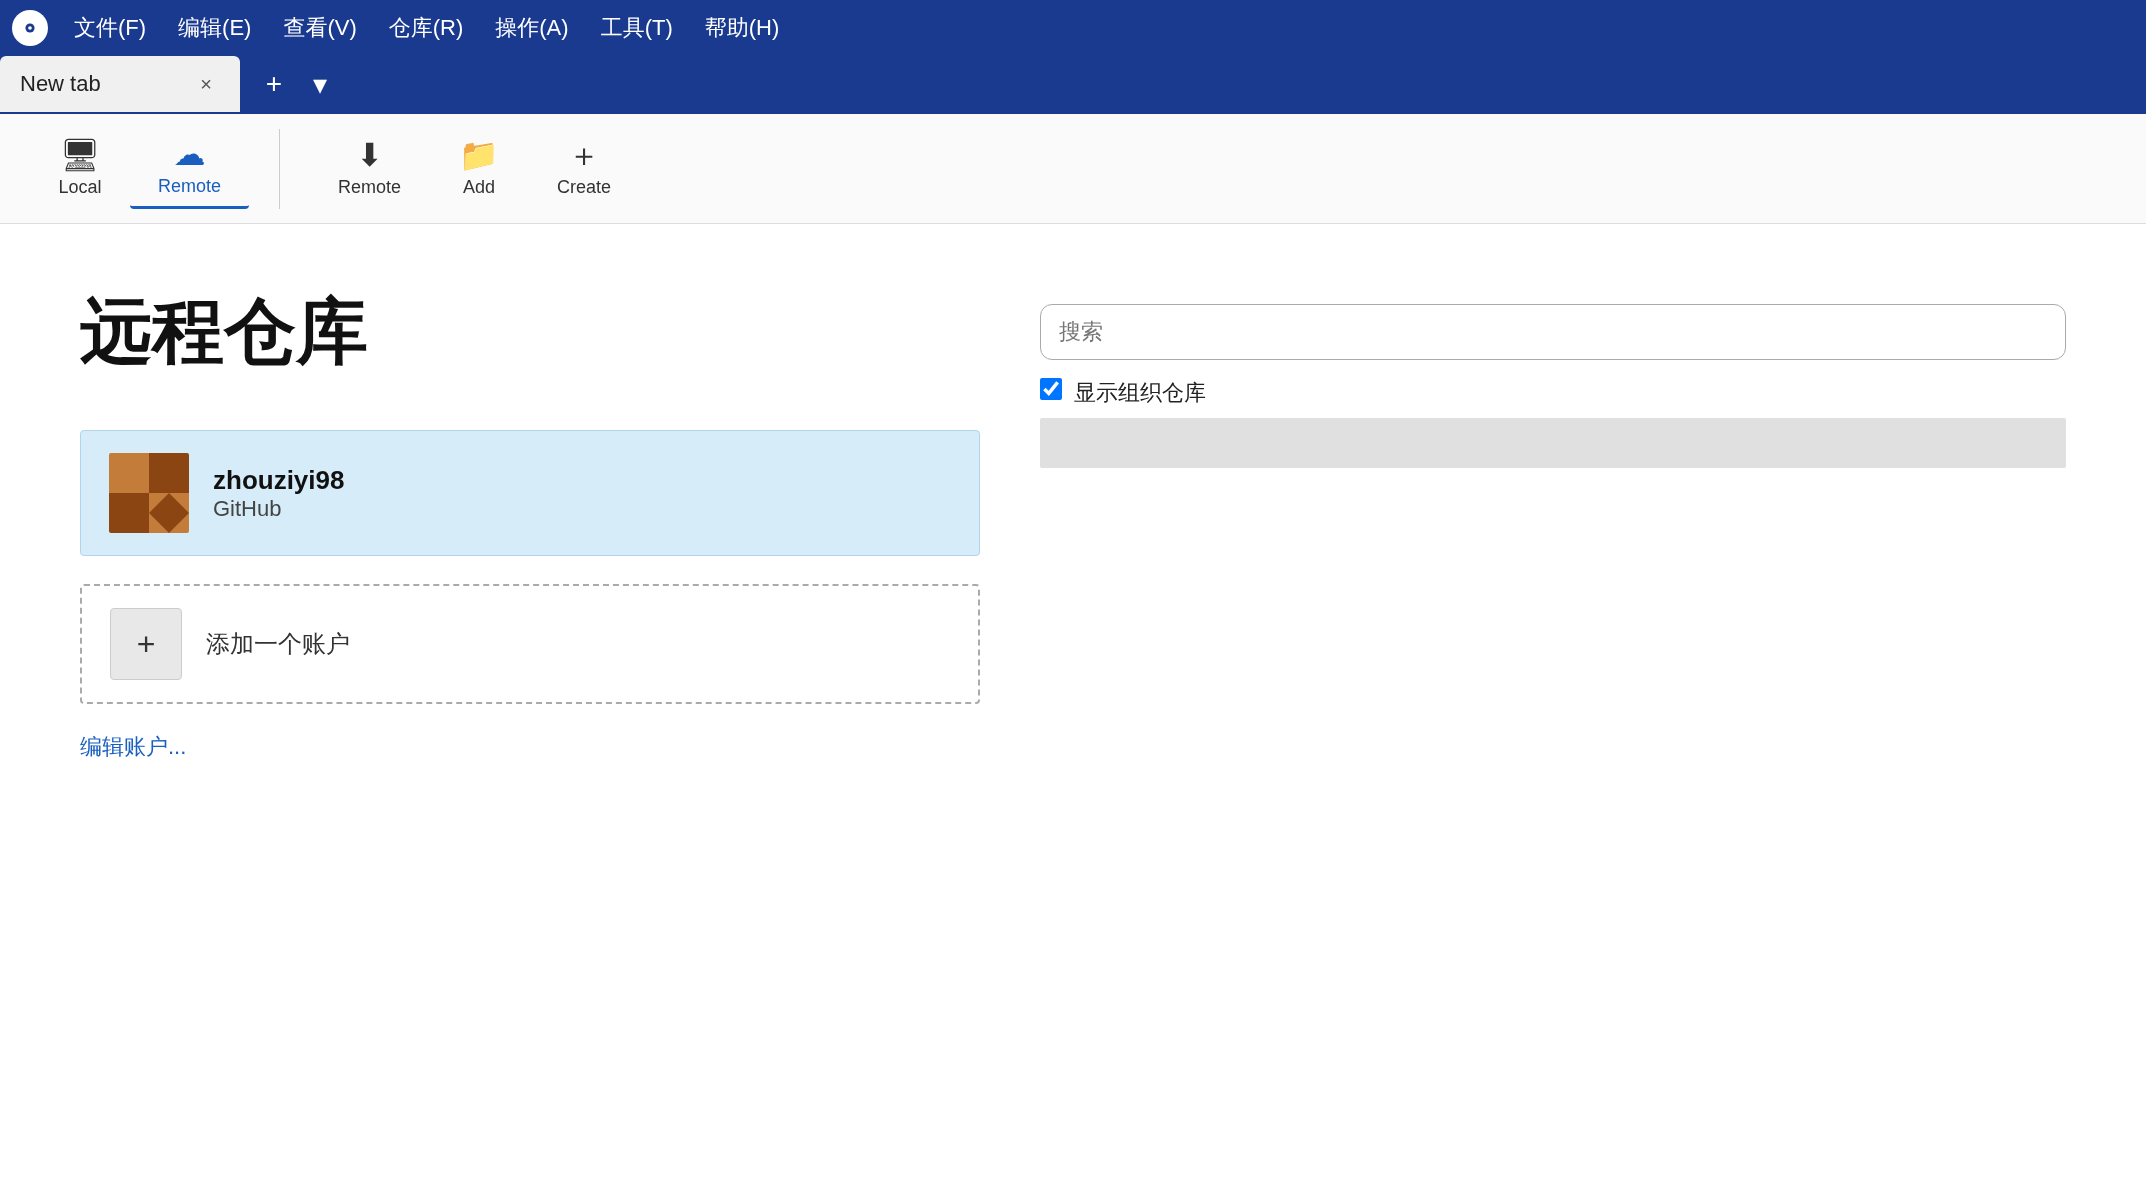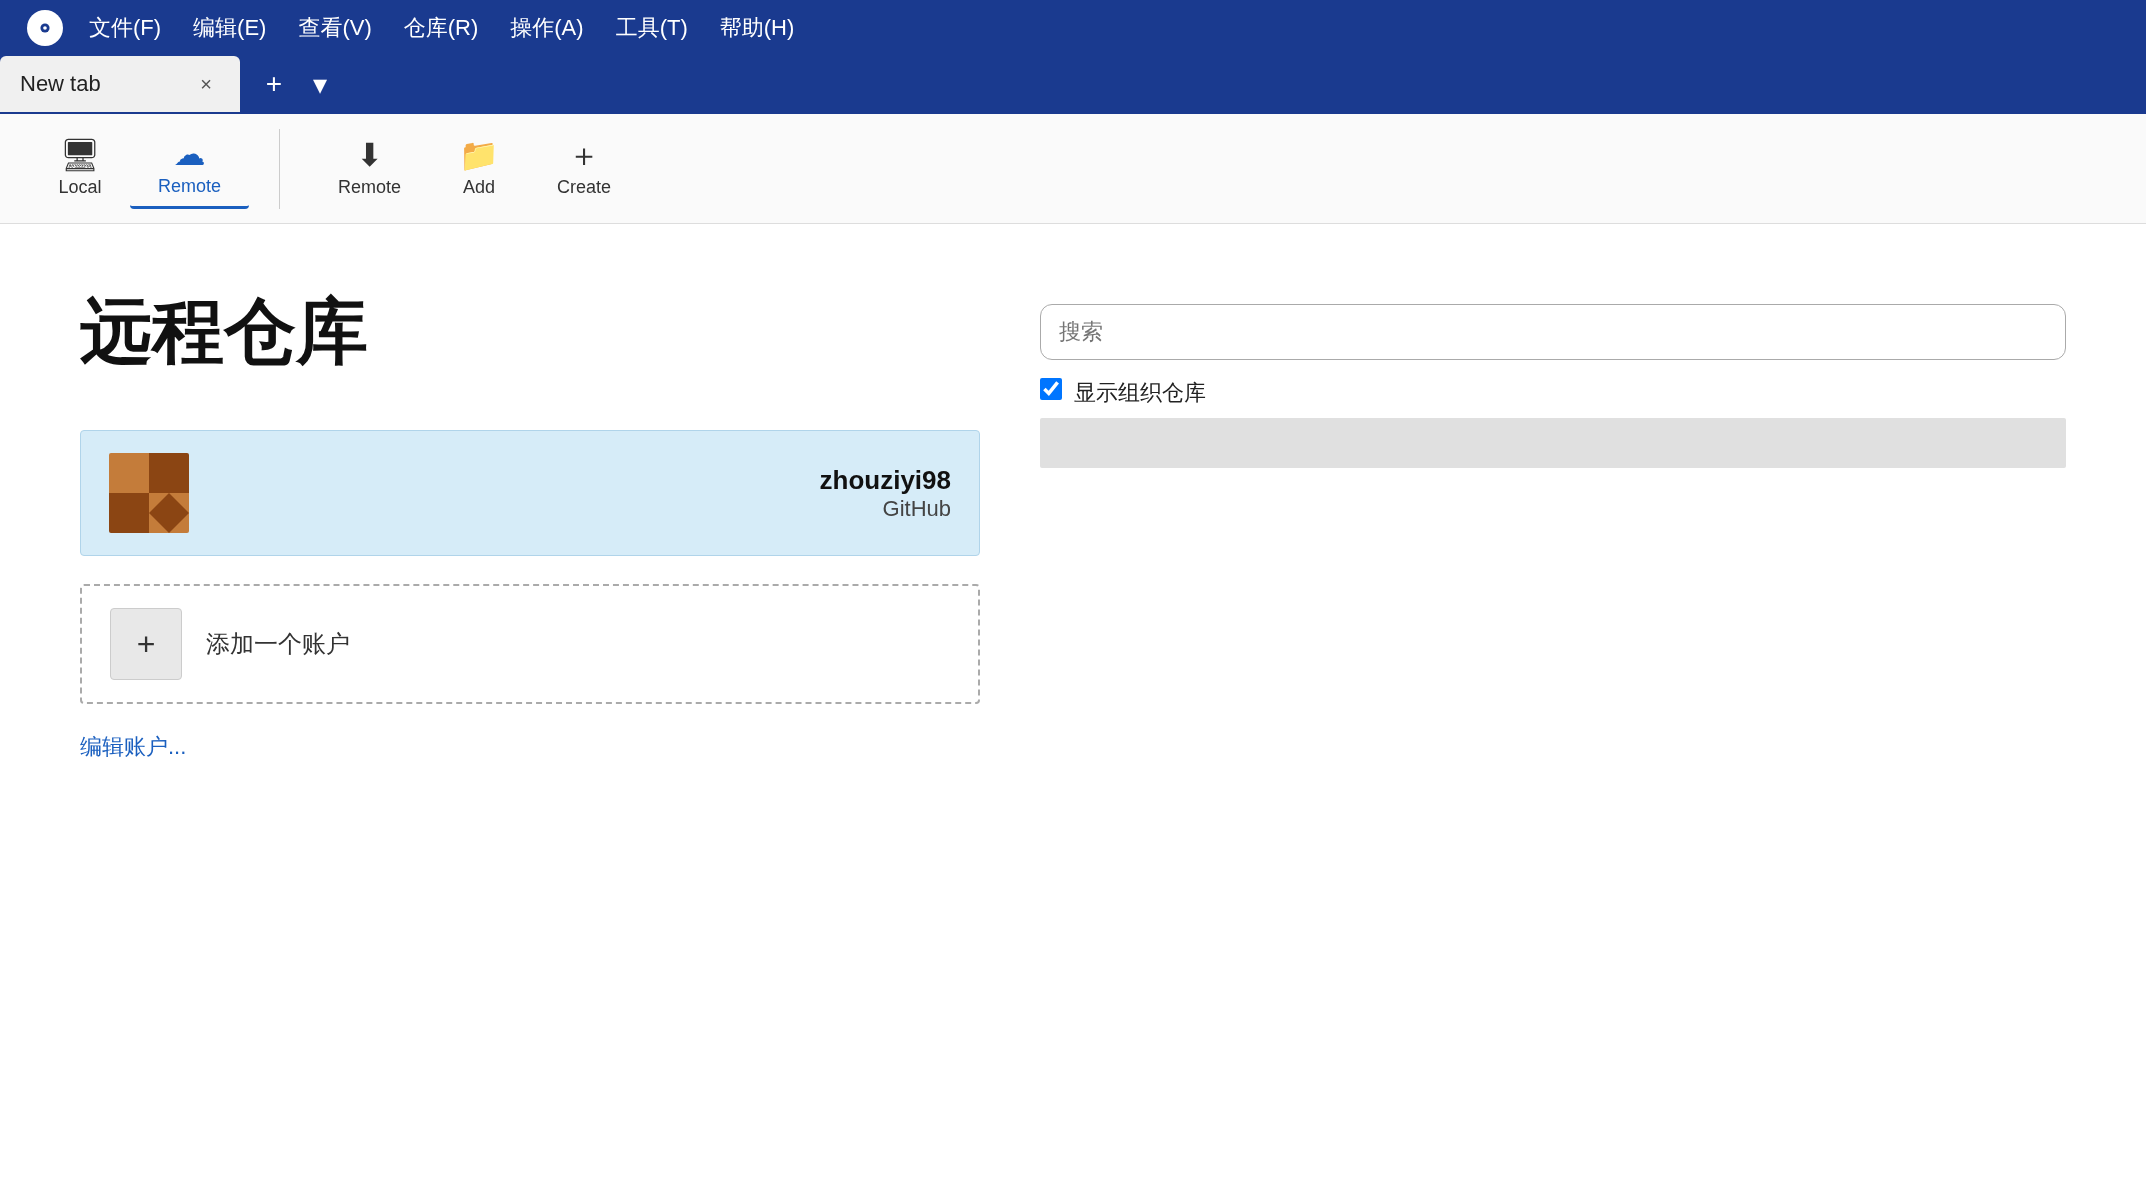--- a/index.html
+++ b/index.html
@@ -3,21 +3,21 @@
   <meta charset="utf-8">
   <style>
     * { margin: 0; padding: 0; box-sizing: border-box; }
     body { font-family: 'Segoe UI', sans-serif; background: #f3f3f3; width: 2146px; min-height: 1178px; }
 
     
     .titlebar {
       background: #1a3a8f;
       display: flex;
       align-items: center;
-      padding: 0 27px;
+      padding: 0 12px;
       height: 56px;
       gap: 4px;
     }
     .titlebar-logo {
       width: 36px; height: 36px;
       background: white;
       border-radius: 50%;
       display: flex; align-items: center; justify-content: center;
       margin-right: 8px;
       flex-shrink: 0;
@@ -144,21 +144,21 @@
       background: #d6ecf8;
       border: 1px solid #b0d4ea;
       border-radius: 4px;
       display: flex;
       align-items: center;
       padding: 22px 28px;
       gap: 24px;
       margin-bottom: 28px;
       cursor: pointer;
     }
-    .account-info { flex: 1; text-align: right; }
+    .account-info { flex: 1; }
     .account-name { font-size: 26px; font-weight: 600; color: #111; }
     .account-provider { font-size: 22px; color: #444; }
 
     
     .add-account-card {
       border: 2px dashed #aaa;
       border-radius: 4px;
       display: flex;
       align-items: center;
       padding: 22px 28px;

